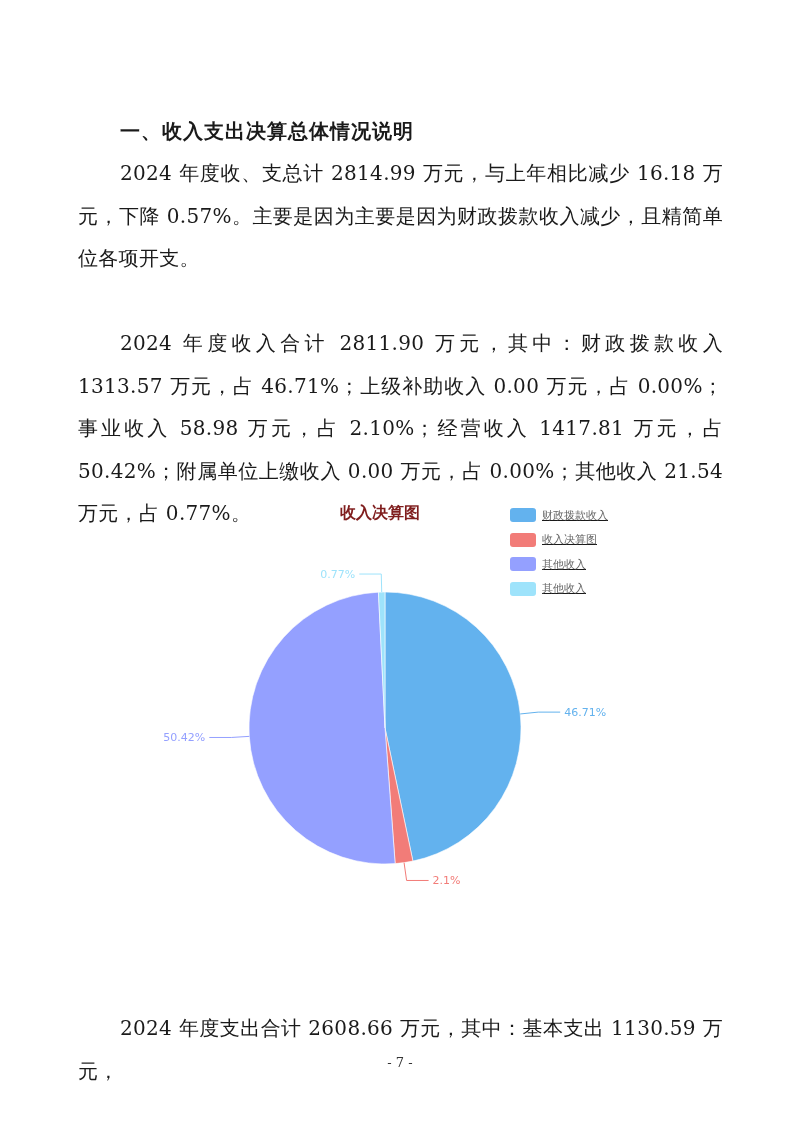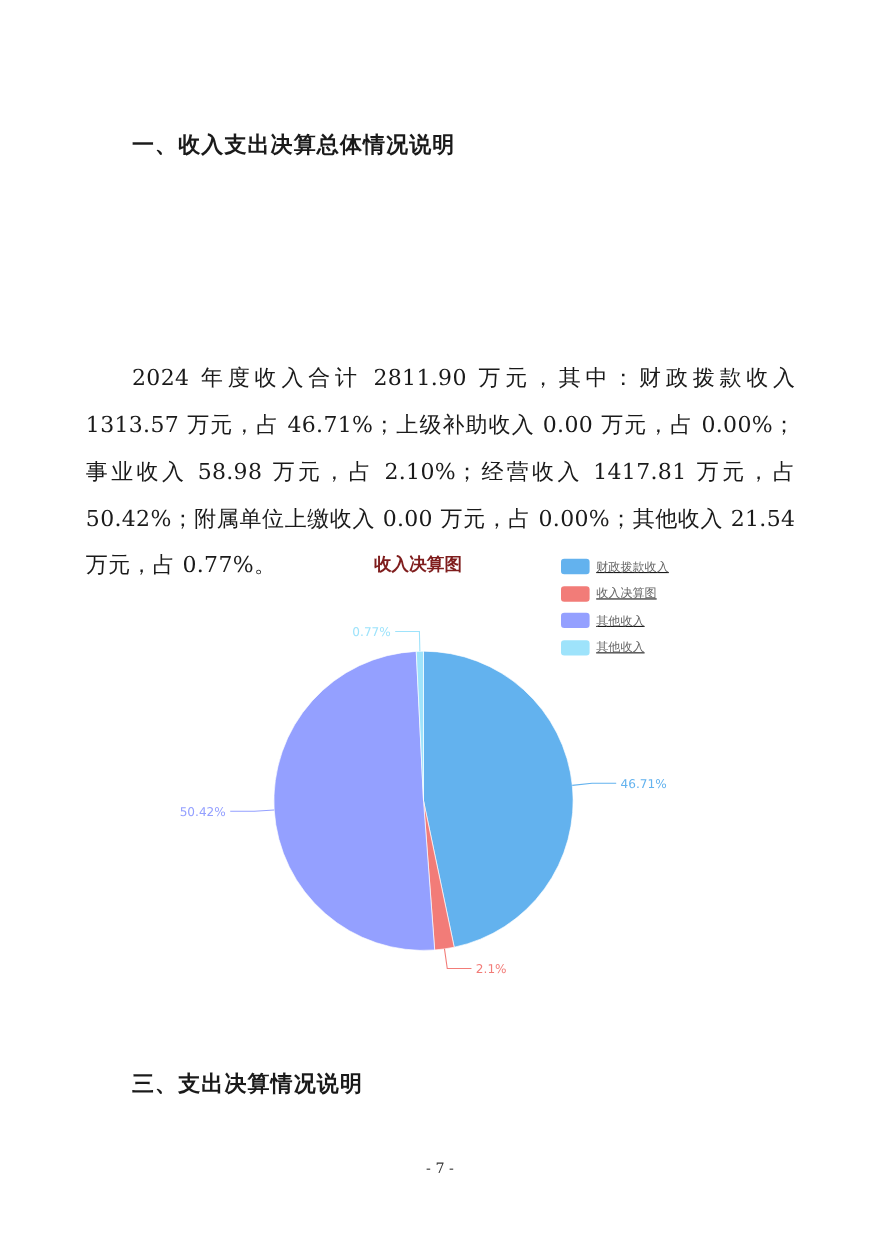--- a/index.html
+++ b/index.html
@@ -20,20 +20,21 @@
   svg.pie { position: absolute; left: 0; top: 0; }
   .page-num { position: absolute; left: 0; width: 800px; top: 1045px; text-align: center;
               font-size: 13px; color: #333; }
 </style>
 </head>
 <body>
 
 <div class="page">
 
   <div class="heading" style="top:108px;">一、收入支出决算总体情况说明</div>
+  <div class="para" style="top:142px;">2024 年度收、支总计 2814.99 万元，与上年相比减少 16.18 万元，下降 0.57%。主要是因为主要是因为财政拨款收入减少，且精简单位各项开支。</div>
 
   <div class="para" style="top:312px;">2024 年度收入合计 2811.90 万元，其中：财政拨款收入 1313.57 万元，占 46.71%；上级补助收入 0.00 万元，占 0.00%；事业收入 58.98 万元，占 2.10%；经营收入 1417.81 万元，占 50.42%；附属单位上缴收入 0.00 万元，占 0.00%；其他收入 21.54 万元，占 0.77%。</div>
 
   <div class="chart-wrap">
     <svg class="pie" width="480" height="400">
       <g id="slices">
           <path d="M225,233 L225,97 A136,136 0 0 1 252.9136882415824,366.10456794848085 Z" fill="#63b2ee" stroke="#ffffff" stroke-width="0.6"></path>
           <path d="M225,233 L252.9136882415824,366.10456794848085 A136,136 0 0 1 235.15923499077874,368.62002044094424 Z" fill="#f27c78" stroke="#ffffff" stroke-width="0.6"></path>
           <path d="M225,233 L235.15923499077874,368.62002044094424 A136,136 0 1 1 218.4228148897143,97.1591348819324 Z" fill="#94a0ff" stroke="#ffffff" stroke-width="0.6"></path>
           <path d="M225,233 L218.4228148897143,97.1591348819324 A136,136 0 0 1 224.99999999999997,97 Z" fill="#9ee3fb" stroke="#ffffff" stroke-width="0.6"></path>
@@ -63,16 +64,16 @@
         <div class="swatch" style="background:#94a0ff"></div>
         <span class="legend-label">其他收入</span>
       </div>
       <div class="legend-item">
         <div class="swatch" style="background:#9ee3fb"></div>
         <span class="legend-label">其他收入</span>
       </div>
     </div>
   </div>
 
-  <div class="heading" style="top:962px;">三、支出决算情况说明</div>
+  <div class="para" style="top:997px;">2024 年度支出合计 2608.66 万元，其中：基本支出 1130.59 万元，</div>
 
   <div class="page-num">- 7 -</div>
 </div>
 
 </body></html>

